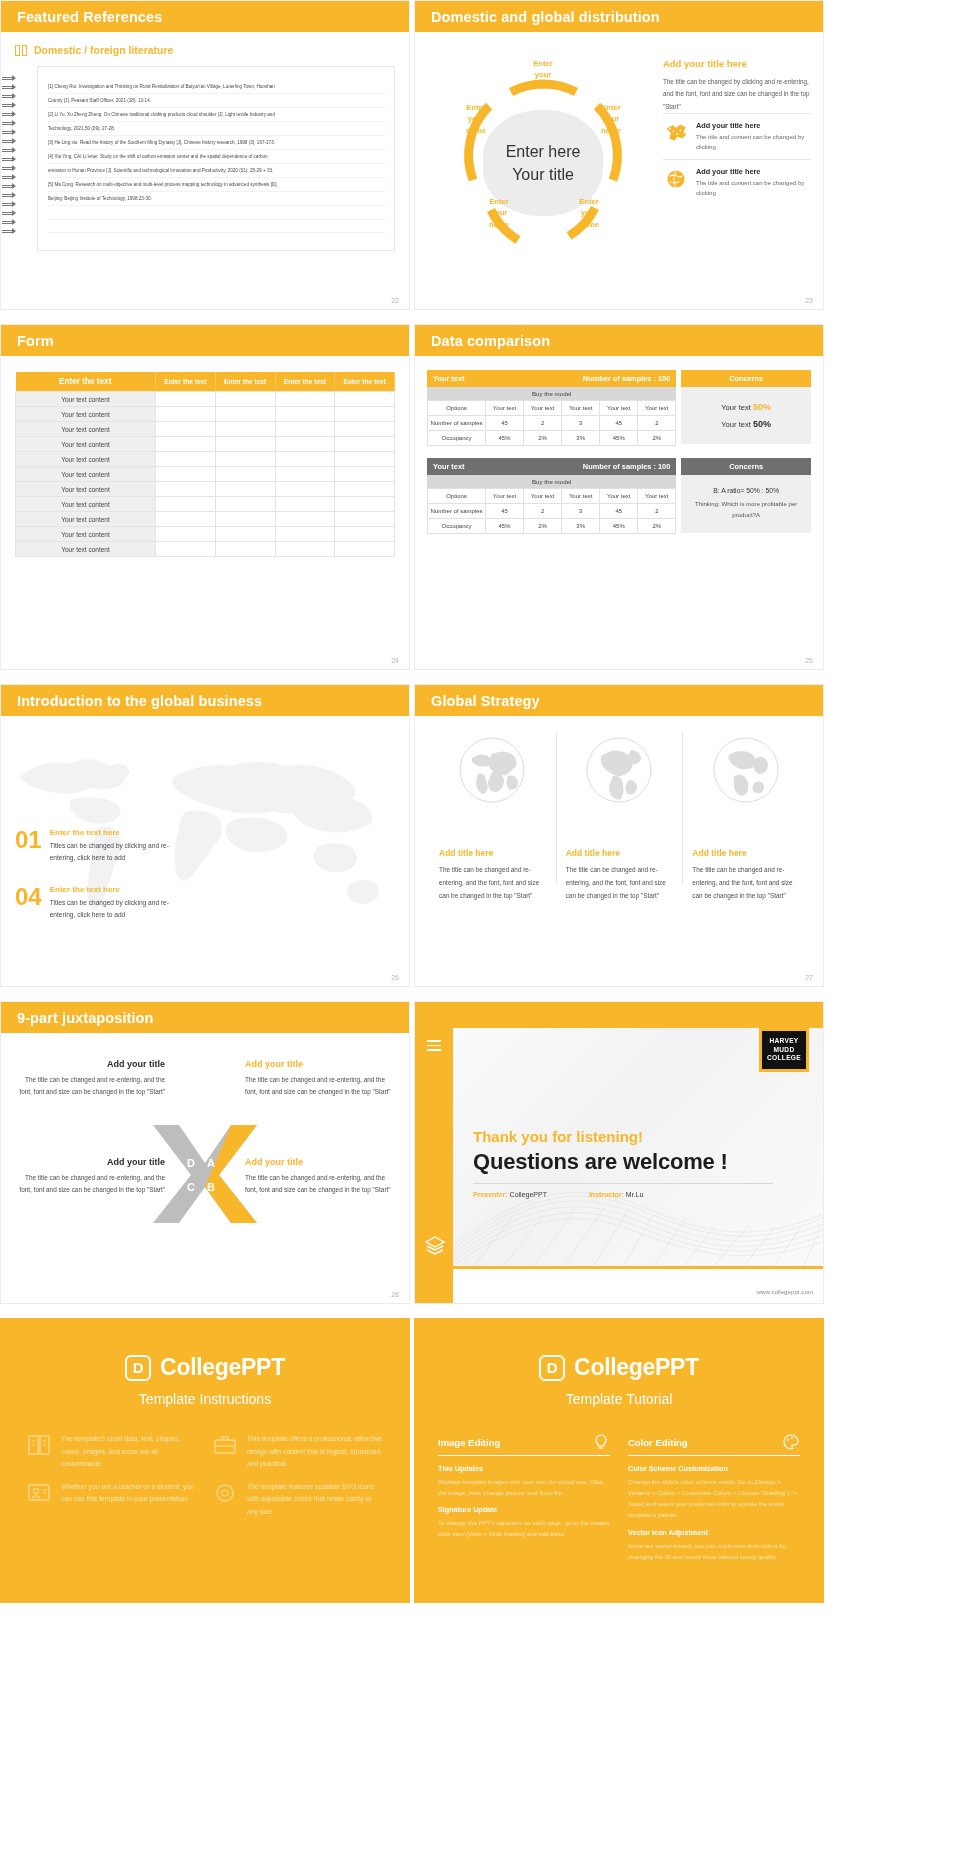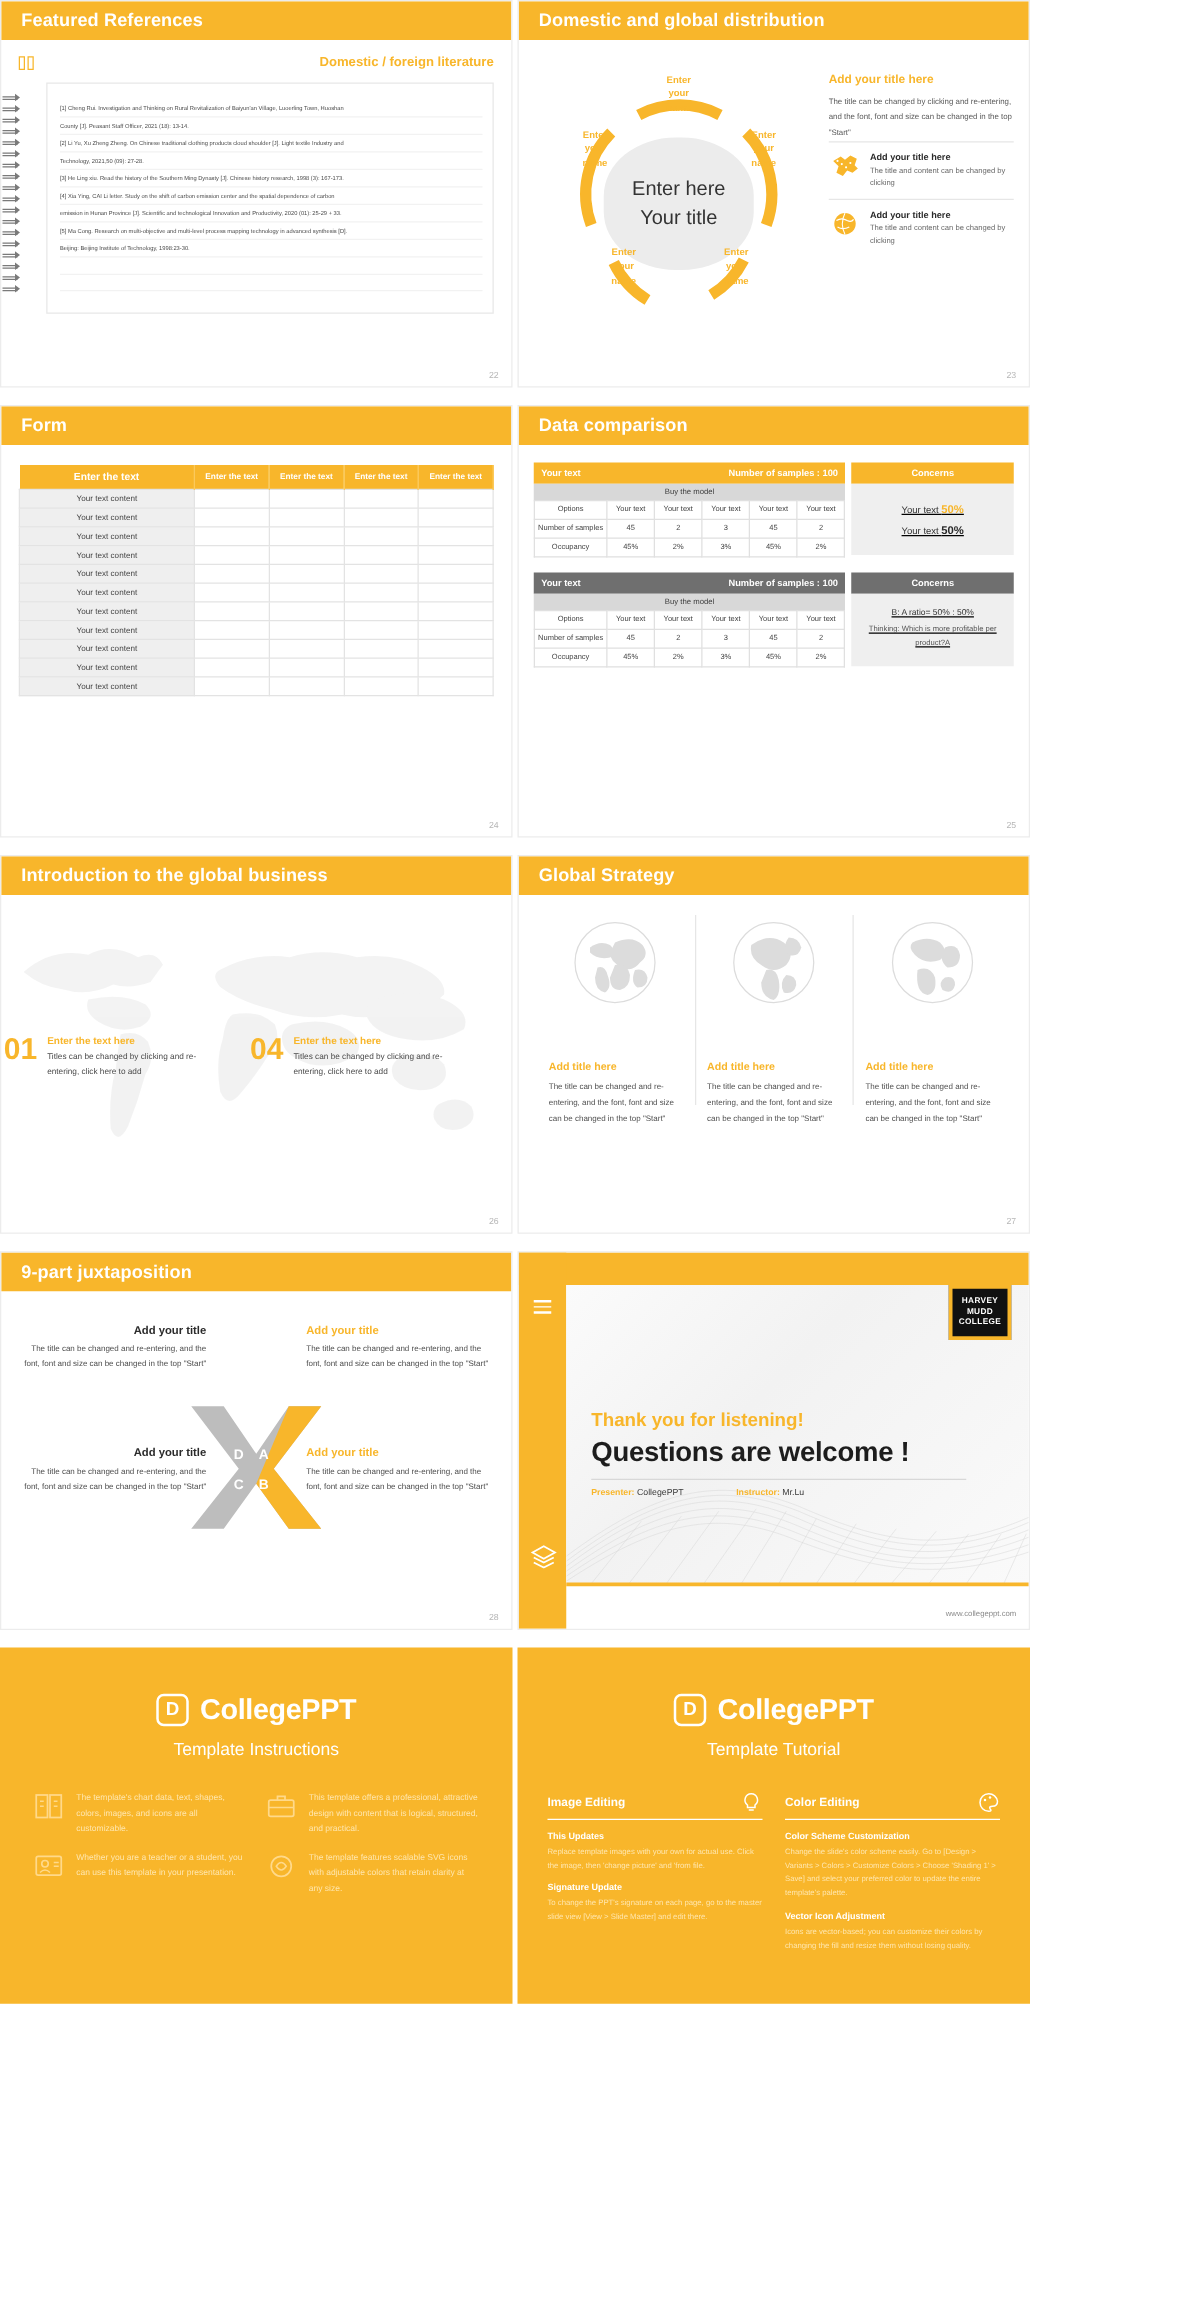--- a/index.html
+++ b/index.html
@@ -45,21 +45,21 @@
   }
   .pagenum {
     position:absolute;
     right:10px; bottom:5px;
     font-size:7px;
     color:#b6b6b6;
   }
 
   
   .s22-body { padding:12px 14px 0 14px; position:relative; }
-  .s22-head { display:flex; align-items:center; gap:6px; margin-bottom:10px;justify-content:space-between; }
+  .s22-head { display:flex; align-items:center; gap:6px; margin-bottom:10px; }
   .bookicon { width:13px; height:11px; position:relative; }
   .bookicon i {
     position:absolute; top:0; width:5px; height:11px;
     border:1px solid #F8B62B;
   }
   .bookicon i:first-child { left:0; }
   .bookicon i:last-child { left:7px; }
   .s22-head .lbl { color:#F8B62B; font-size:10.5px; font-weight:bold; }
   .s22-panel {
     position:relative;
@@ -155,31 +155,31 @@
   .dc-sub { background:#d8d8d8; font-size:6.2px; color:#3c3c3c; text-align:center; padding:3px; }
   .dc-table td, .dc-table th {
     border:1px solid #e0e0e0; font-size:6px; text-align:center;
     color:#444; padding:4px 1px; background:#fff;
   }
   .dc-table td.lbl { width:58px; }
   .concern-box { margin-bottom:14px; }
   .concern-h { color:#fff; font-size:7.4px; font-weight:bold; text-align:center; padding:4px; }
   .concern-h.y { background:#F8B62B; }
   .concern-h.g { background:#6f6f6f; }
-  .concern-body { background:#efefef; padding:12px 8px; text-align:center;text-decoration:underline; }
+  .concern-body { background:#efefef; padding:12px 8px; text-align:center; }
   .concern-body .ln { font-size:7.6px; color:#333; line-height:1.85; }
   .concern-body .ln b.y { color:#F8B62B; font-size:9px; }
   .concern-body .ln b.d { color:#2b2b2b; font-size:9px; }
   .concern-body .small { font-size:6.1px; color:#555; line-height:1.75; }
   .concern-body .mid { font-size:6.8px; color:#333; margin-bottom:5px;}
 
   
   .s26-body { position:relative; height:235px; }
   .mapbg { position:absolute; inset:0; opacity:.5; }
-  .s26-items { position:absolute; left:0; right:0; top:112px; display:flex; padding:0 2px; gap:22px; }
+  .s26-items { position:absolute; left:0; right:0; top:112px; display:flex; padding:0 14px; gap:22px;flex-direction:column; }
   .s26-item { display:flex; gap:8px; width:175px; }
   .bignum { font-size:24px; font-weight:bold; color:#F8B62B; line-height:1; }
   .s26-item h5 { font-size:8px; color:#F8B62B; font-weight:bold; margin-bottom:3px;}
   .s26-item p { font-size:6.6px; color:#4a4a4a; line-height:1.75; }
 
   
   .s27-body { display:flex; padding:20px 14px 0 14px; gap:0; }
   .gcol { flex:1; padding:0 10px; position:relative; }
   .gcol + .gcol::before {
     content:''; position:absolute; left:0; top:-4px; bottom:18px; width:1px; background:#e6e6e6;

